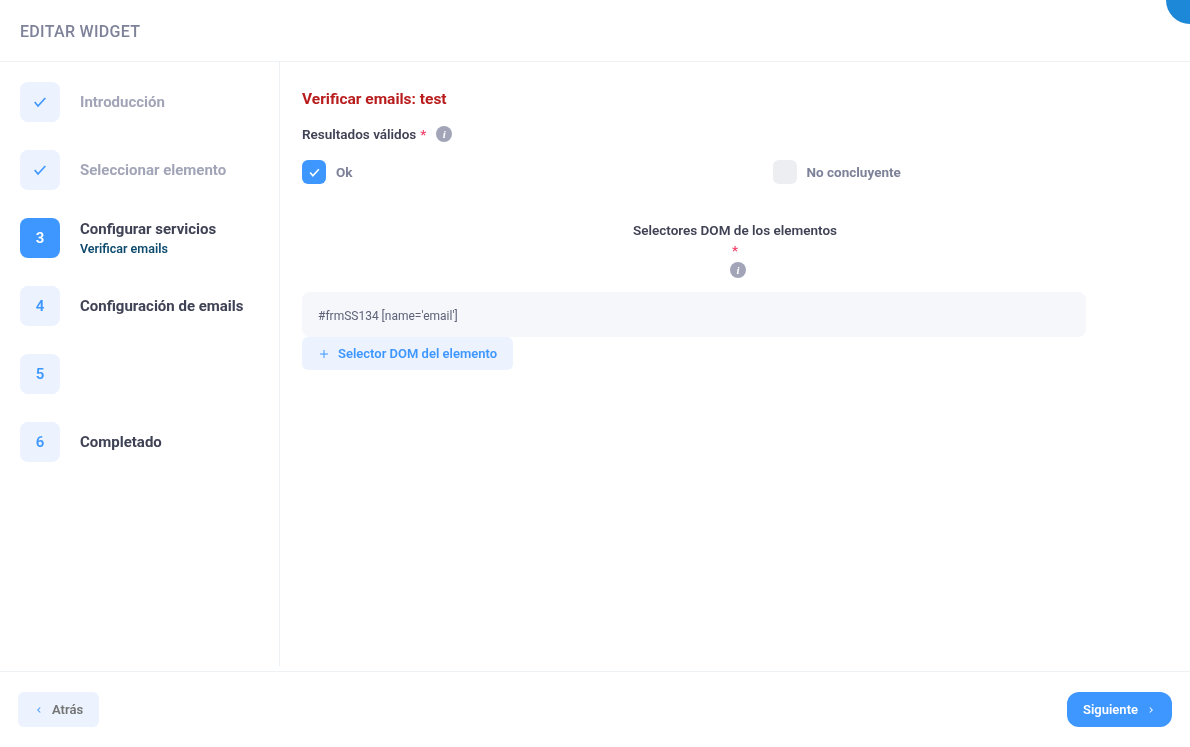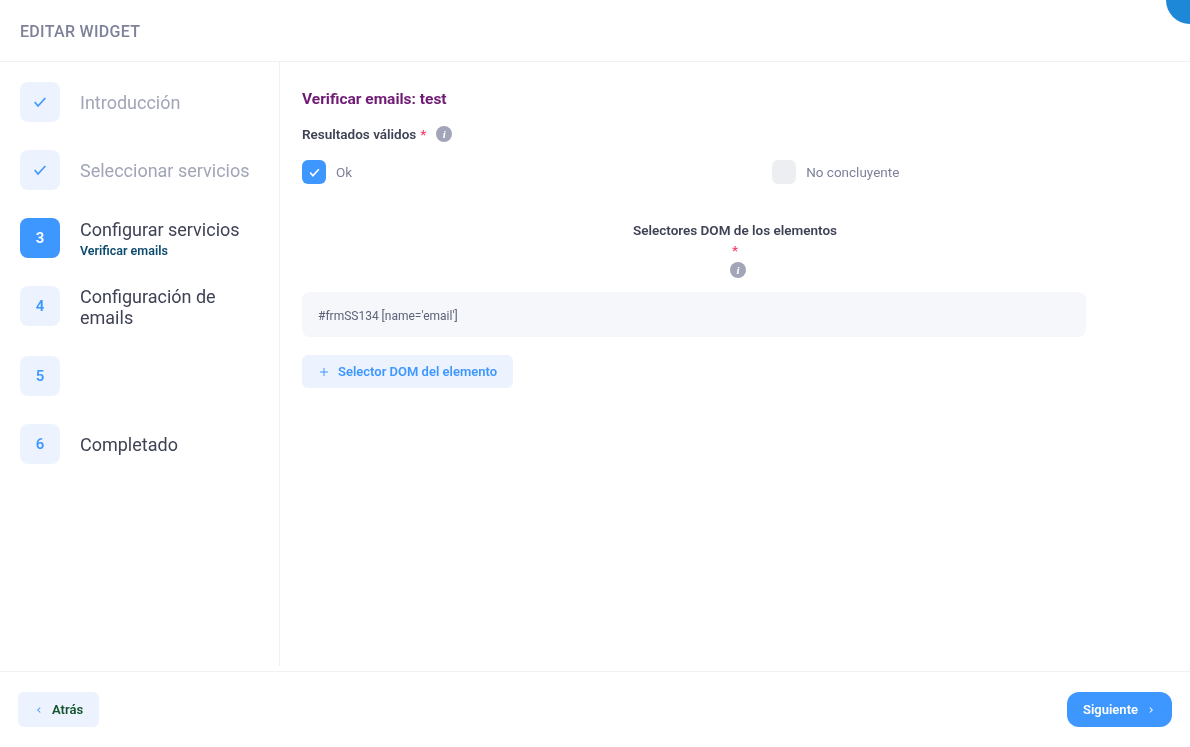--- a/index.html
+++ b/index.html
@@ -65,22 +65,22 @@
       background: #ecf3fe;
       color: #3e97ff;
     }
     .step-content {
       display: flex;
       flex-direction: column;
       justify-content: center;
       min-height: 40px;
     }
     .step-title {
-      font-size: 18px;
-      font-weight: 400;
+      font-size: 15px;
+      font-weight: 700;
     }
     .step.completed .step-title {
       color: #a1a5b7;
     }
     .step.current .step-title {
       color: #3f4254;
     }
     .step.upcoming .step-title {
       color: #3f4254;
     }
@@ -97,21 +97,21 @@
       stroke-width: 2.5;
       fill: none;
     }
     .main {
       flex: 1;
       padding: 28px 22px 20px 22px;
     }
     .main-title {
       font-size: 15.5px;
       font-weight: 700;
-      color: #701a75;
+      color: #b91c1c;
       margin-bottom: 18px;
     }
     .field-label {
       font-size: 13.5px;
       font-weight: 600;
       color: #3f4254;
       display: flex;
       align-items: center;
       gap: 4px;
       margin-bottom: 18px;
@@ -164,39 +164,38 @@
     .checkbox-visual.checked svg {
       width: 13px;
       height: 13px;
       stroke: #fff;
       stroke-width: 3;
       fill: none;
     }
     .checkbox-text {
       font-size: 13.5px;
       color: #7e8299;
-      font-weight: 400;
+      font-weight: 700;
     }
     .dom-input-wrap {
       background: #f5f7fa;
       border-radius: 8px;
       padding: 13px 16px;
       width: 784px;
     }
     .dom-input {
       border: none;
       background: transparent;
       width: 100%;
       font-size: 12px;
       color: #5e6278;
       outline: none;
       font-family: inherit;
     }
     .add-selector-btn {
-      margin-top: 18px;
       background: #ecf3fe;
       border: none;
       border-radius: 6px;
       padding: 9px 16px;
       display: inline-flex;
       align-items: center;
       gap: 8px;
       color: #3e97ff;
       font-size: 13px;
       font-weight: 600;
@@ -222,21 +221,21 @@
       padding: 0 18px;
     }
     .back-btn {
       background: #ecf3fe;
       border: none;
       border-radius: 6px;
       padding: 10px 16px;
       display: inline-flex;
       align-items: center;
       gap: 8px;
-      color: #14532d;
+      color: #737373;
       font-size: 13px;
       font-weight: 600;
       cursor: pointer;
       font-family: inherit;
     }
     .back-btn svg {
       width: 10px;
       height: 10px;
       stroke: #3e97ff;
       stroke-width: 2.5;
@@ -296,21 +295,21 @@
       </div>
     </div>
 
     <div class="step completed">
       <div class="step-badge completed check-icon">
         <svg viewBox="0 0 24 24">
             <polyline points="4 12 9 18 20 6"></polyline>
           </svg>
       </div>
       <div class="step-content">
-        <div class="step-title">Seleccionar servicios</div>
+        <div class="step-title">Seleccionar elemento</div>
       </div>
     </div>
 
     <div class="step current">
       <div class="step-badge current">3</div>
       <div class="step-content">
         <div class="step-title">Configurar servicios</div>
         <div class="step-sub">Verificar emails</div>
       </div>
     </div>

